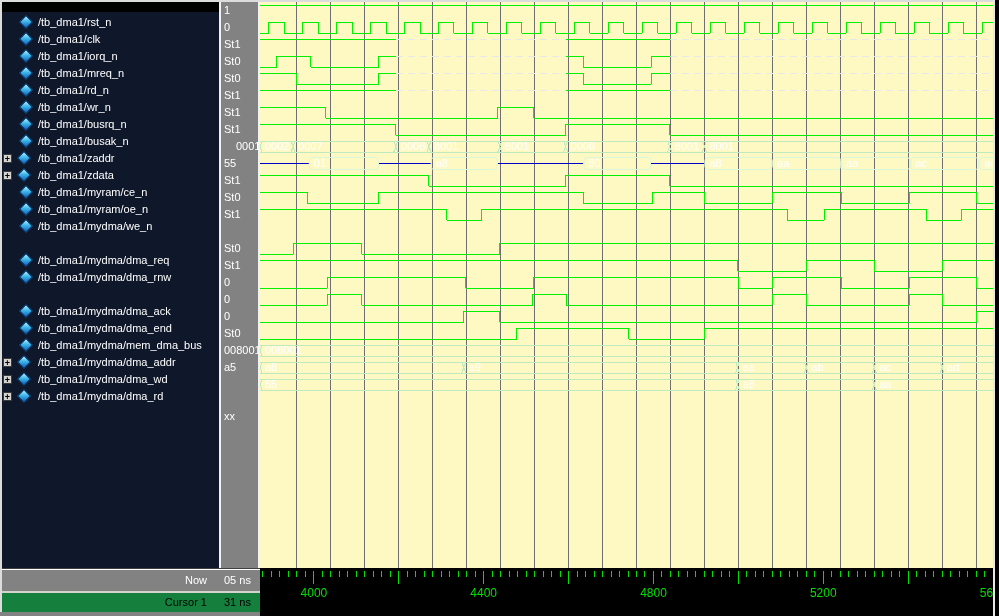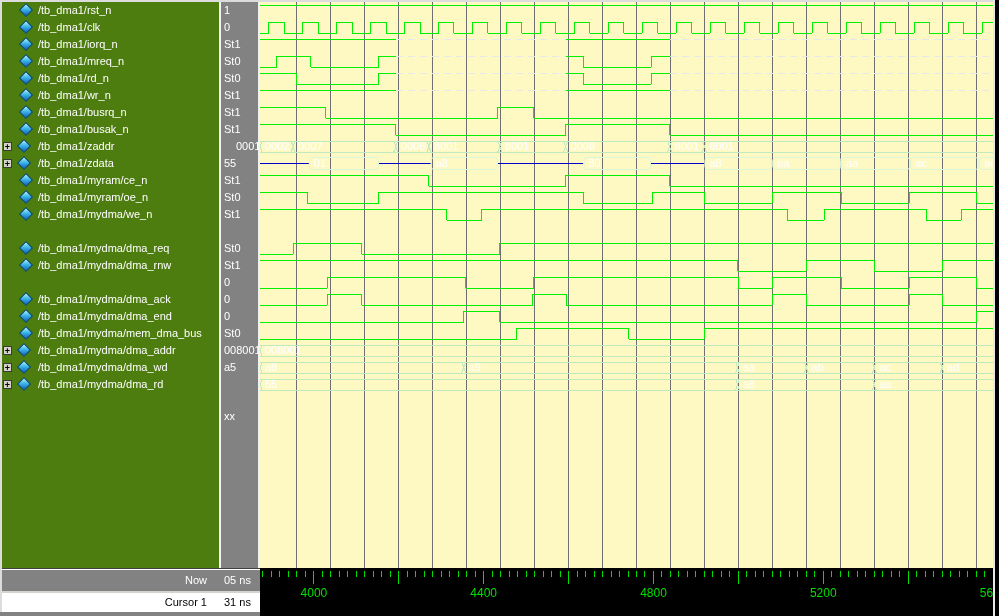--- a/index.html
+++ b/index.html
@@ -1,34 +1,34 @@
 <!DOCTYPE html>
 <html><head>
 <meta charset="utf-8">
 <style>
   html,body{margin:0;padding:0;background:#000;}
   #app{position:relative;width:999px;height:616px;background:#000;overflow:hidden;
        font-family:"Liberation Sans",sans-serif;-webkit-font-smoothing:none;}
   .abs{position:absolute;}
-  #names-panel{left:0;top:0;width:219px;height:568px;background:#4d7c0f;overflow:hidden;}
+  #names-panel{left:0;top:12px;width:219px;height:568px;background:#0f172a;overflow:hidden;}
   #values-panel{left:221px;top:0;width:37px;height:568px;background:#828282;overflow:hidden;}
   .vsep{background:#f2f2f2;}
   .sig-row{position:absolute;left:0;width:219px;height:17px;}
   .sig-name{position:absolute;left:38px;top:0;height:17px;line-height:17px;
             font-size:11px;color:#ffffff;white-space:nowrap;}
   .expander{position:absolute;left:3px;top:4px;width:9px;height:9px;background:#d6d3ce;
             border:1px solid #3a3a3a;color:#000;font-size:9px;line-height:8px;
             text-align:center;font-weight:bold;box-sizing:border-box;}
   .diamond{position:absolute;top:3px;width:10px;height:10px;transform:rotate(45deg);
            background:linear-gradient(135deg,#b8f0ff 0%,#3fb6e8 45%,#0e5fc0 100%);
            border:1px solid #0a4a86;box-sizing:border-box;}
   .val-cell{position:absolute;left:3px;width:34px;height:17px;line-height:17px;
             font-size:11px;color:#ffffff;white-space:nowrap;overflow:hidden;}
   #now-row{left:0;top:570px;width:260px;height:21px;background:#828282;}
-  #cursor-row{left:0;top:593px;width:260px;height:19px;background:#ffffff;}
+  #cursor-row{left:0;top:593px;width:260px;height:19px;background:#15803d;}
   .bar-label{position:absolute;left:0;top:0;width:207px;height:100%;
              text-align:right;font-size:11px;line-height:20px;white-space:nowrap;}
   .bar-value{position:absolute;left:224px;top:0;height:100%;font-size:11px;
              line-height:20px;white-space:nowrap;}
   #now-row .bar-label,#now-row .bar-value{color:#ffffff;}
   #cursor-row .bar-label,#cursor-row .bar-value{color:#000000;line-height:18px;}
   #ruler{left:260px;top:568px;width:739px;height:48px;background:#000;overflow:hidden;}
   svg{display:block;}
 </style>
 </head>

